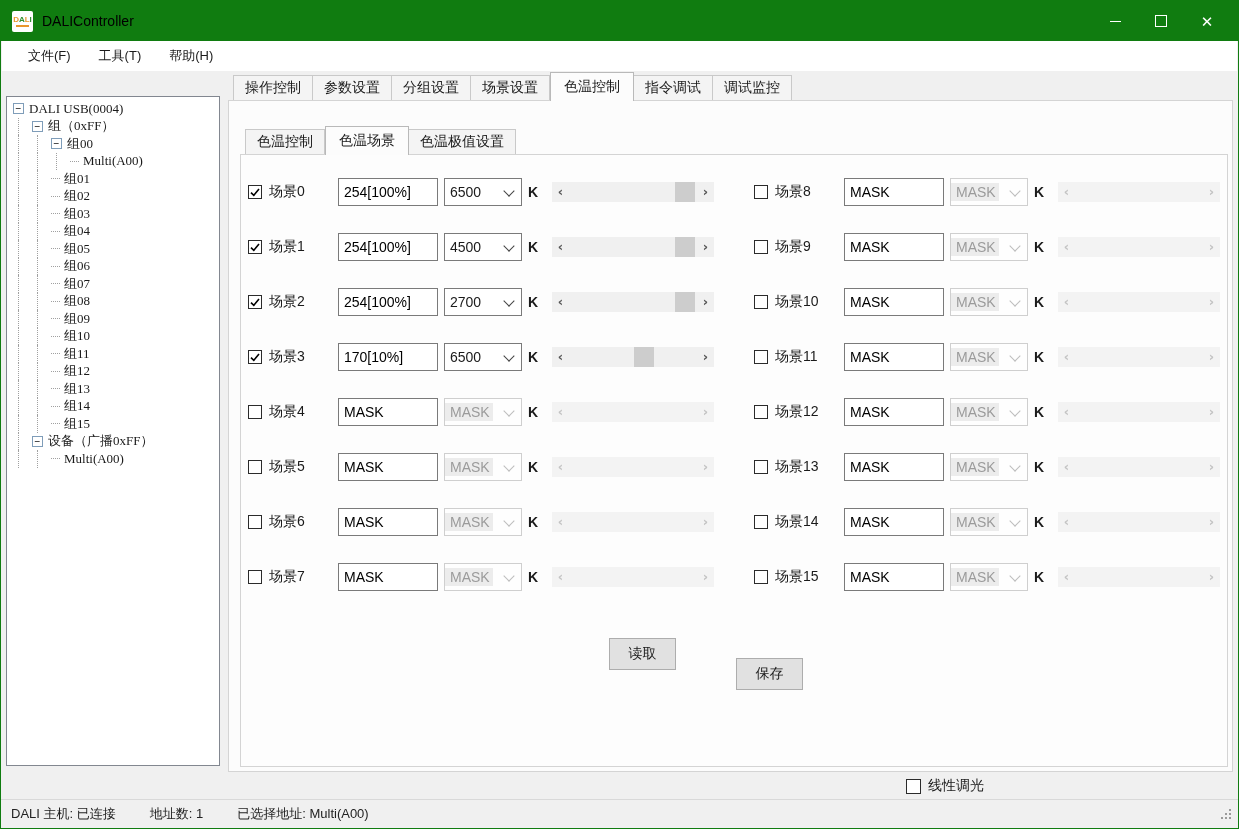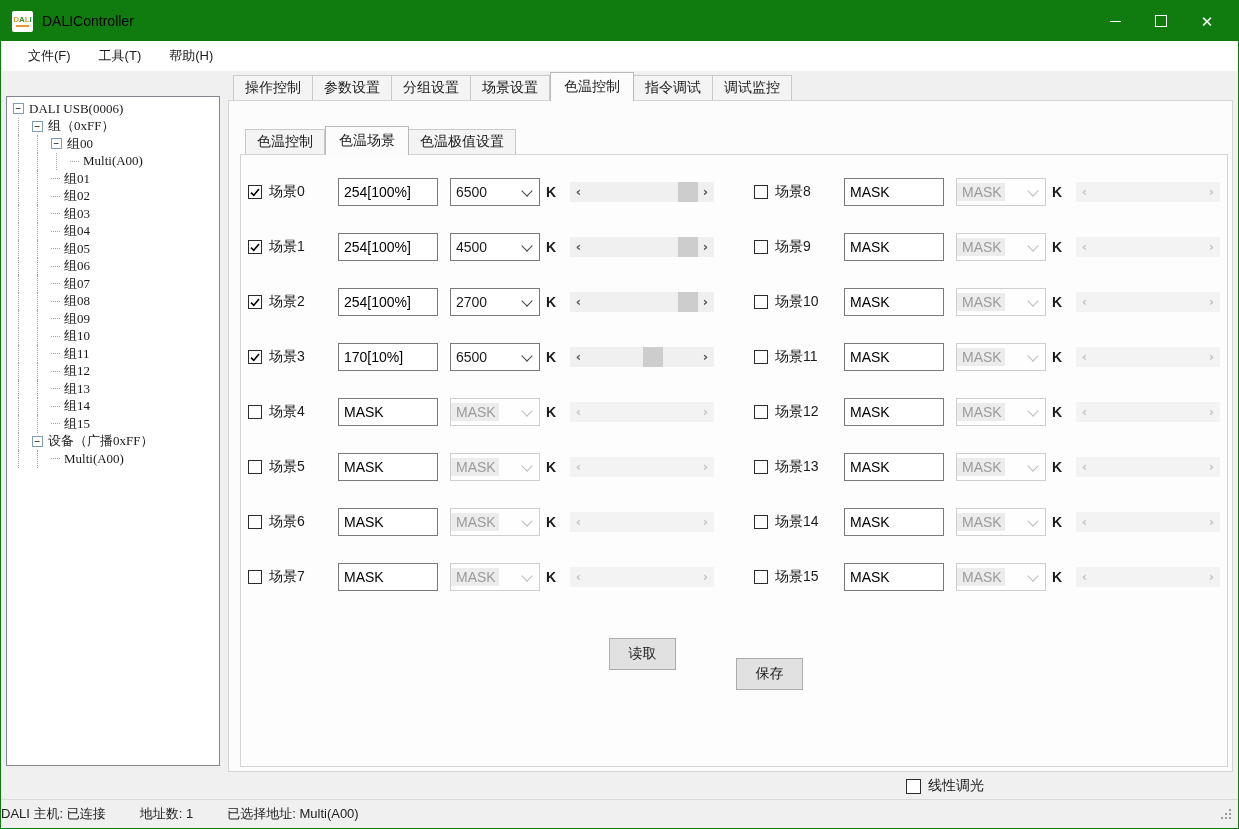--- a/index.html
+++ b/index.html
@@ -49,22 +49,22 @@
   .tab.selected{height:29px;margin-bottom:0;background:#fcfcfc;border:1px solid #b9b9b9;border-bottom:none;
     position:relative;z-index:6;padding:0 13px;}
   
   .scene-col{position:absolute;top:177px;width:466px;z-index:3;}
   .scene-row{display:flex;align-items:center;height:28px;margin-bottom:27px;}
   .cb-wrap{width:90px;display:flex;align-items:center;gap:7px;font-size:14px;flex:none;}
   .checkbox{width:14px;height:14px;box-sizing:border-box;border:1px solid #2b2b2b;background:#fff;
     display:flex;align-items:center;justify-content:center;flex:none;}
   .scene-input{width:100px;height:28px;box-sizing:border-box;border:1px solid #7a7a7a;background:#fff;
     font-family:"Liberation Sans",sans-serif;font-size:14px;color:#000;padding:0 2px 0 5px;flex:none;}
-  .combo{width:90px;height:28px;box-sizing:border-box;border:1px solid #7a7a7a;background:#fff;
-    margin-left:12px;display:flex;align-items:center;justify-content:space-between;font-size:14px;flex:none;}
+  .combo{width:78px;height:28px;box-sizing:border-box;border:1px solid #7a7a7a;background:#fff;
+    margin-left:6px;display:flex;align-items:center;justify-content:space-between;font-size:14px;flex:none;}
   .combo-text{padding-left:5px;}
   .chev{width:7px;height:7px;border-right:1.4px solid #444;border-bottom:1.4px solid #444;
     transform:rotate(45deg);margin:-3px 8px 0 0;flex:none;}
   .combo.disabled{border-color:#cfcfcf;background:#fefefe;}
   .combo.disabled .combo-text{background:#ececec;color:#9b9b9b;padding:1px 3px 1px 5px;}
   .combo.disabled .chev{border-color:#bdbdbd;}
   .k-label{width:14px;margin-left:6px;font-size:14px;font-weight:bold;flex:none;}
   .hscroll{flex:1;height:20px;margin-left:10px;background:#f0f0f0;display:flex;align-items:center;}
   .arr{width:17px;text-align:center;font-size:13px;font-weight:bold;color:#555;line-height:20px;flex:none;
     font-family:"DejaVu Sans",sans-serif;}
@@ -76,21 +76,21 @@
   .btn{position:absolute;width:67px;height:32px;background:#e1e1e1;border:1px solid #adadad;
     font-family:"Liberation Sans",sans-serif;font-size:14px;color:#1a1a1a;z-index:4;}
   .btn-read{left:608px;top:637px;}
   .btn-save{left:735px;top:637px;margin-top:20px;}
   
   .linear-dim{position:absolute;left:905px;top:776px;display:flex;align-items:center;gap:7px;
     font-size:14px;z-index:2;}
   .linear-dim .checkbox{width:15px;height:15px;}
   
   .statusbar{position:absolute;left:0;right:0;bottom:0;height:28px;background:#f0f0f0;
-    border-top:1px solid #d9d9d9;display:flex;align-items:center;font-size:13px;color:#222;}
+    border-top:1px solid #d9d9d9;display:flex;align-items:center;padding-left:10px;font-size:13px;color:#222;}
   .status-item{margin-right:34px;}
   .resize-grip{position:absolute;right:7px;bottom:7px;width:12px;height:12px;}
   .resize-grip::before{content:"";position:absolute;right:0;top:0;width:2px;height:2px;background:#9a9a9a;
     box-shadow:0 4px 0 #9a9a9a,0 8px 0 #9a9a9a,-4px 4px 0 #9a9a9a,-4px 8px 0 #9a9a9a,-8px 8px 0 #9a9a9a;}
 </style>
 </head>
 <body>
 
 <div class="window">
 
@@ -113,21 +113,21 @@
     </div>
   </div>
 
   <div class="menubar">
     <span class="menu-item">文件(F)</span>
     <span class="menu-item">工具(T)</span>
     <span class="menu-item">帮助(H)</span>
   </div>
 
   <div class="tree-panel">
-      <div class="tree-row"><span class="expand-box">−</span><span>DALI USB(0006)</span></div>
+      <div class="tree-row"><span class="expand-box">−</span><span>DALI USB(0004)</span></div>
       <div class="tree-row"><span class="guide"></span><span class="expand-box">−</span><span>组（0xFF）</span></div>
       <div class="tree-row"><span class="guide"></span><span class="guide"></span><span class="expand-box">−</span><span>组00</span></div>
       <div class="tree-row"><span class="guide"></span><span class="guide"></span><span class="guide"></span><span class="tick"></span><span>Multi(A00)</span></div>
       <div class="tree-row"><span class="guide"></span><span class="guide"></span><span class="tick"></span><span>组01</span></div>
       <div class="tree-row"><span class="guide"></span><span class="guide"></span><span class="tick"></span><span>组02</span></div>
       <div class="tree-row"><span class="guide"></span><span class="guide"></span><span class="tick"></span><span>组03</span></div>
       <div class="tree-row"><span class="guide"></span><span class="guide"></span><span class="tick"></span><span>组04</span></div>
       <div class="tree-row"><span class="guide"></span><span class="guide"></span><span class="tick"></span><span>组05</span></div>
       <div class="tree-row"><span class="guide"></span><span class="guide"></span><span class="tick"></span><span>组06</span></div>
       <div class="tree-row"><span class="guide"></span><span class="guide"></span><span class="tick"></span><span>组07</span></div>

